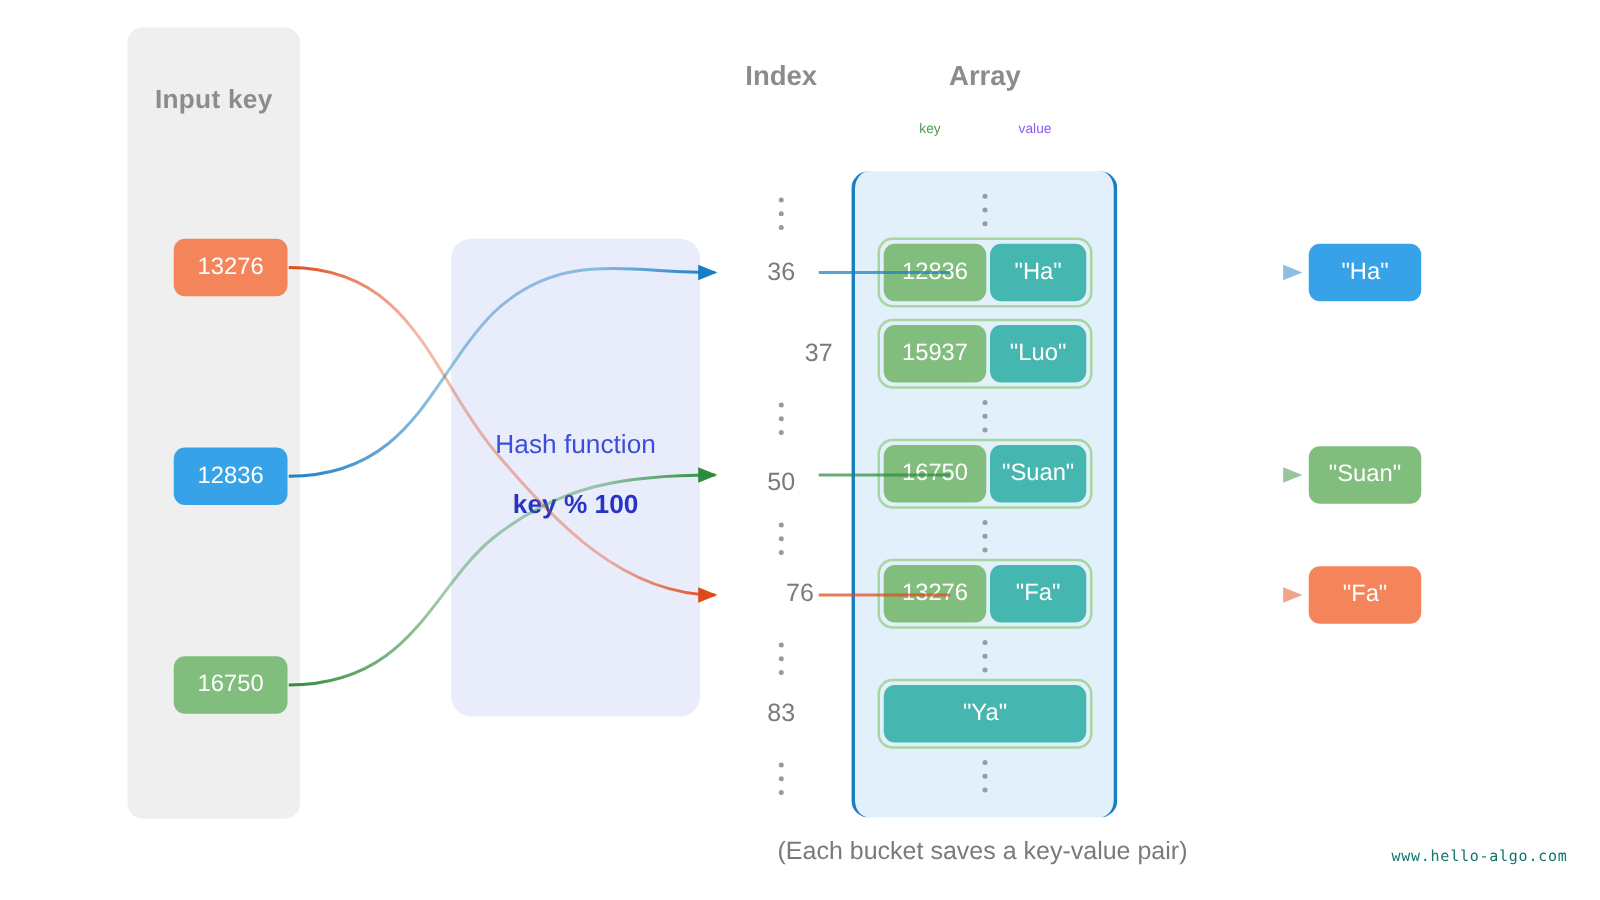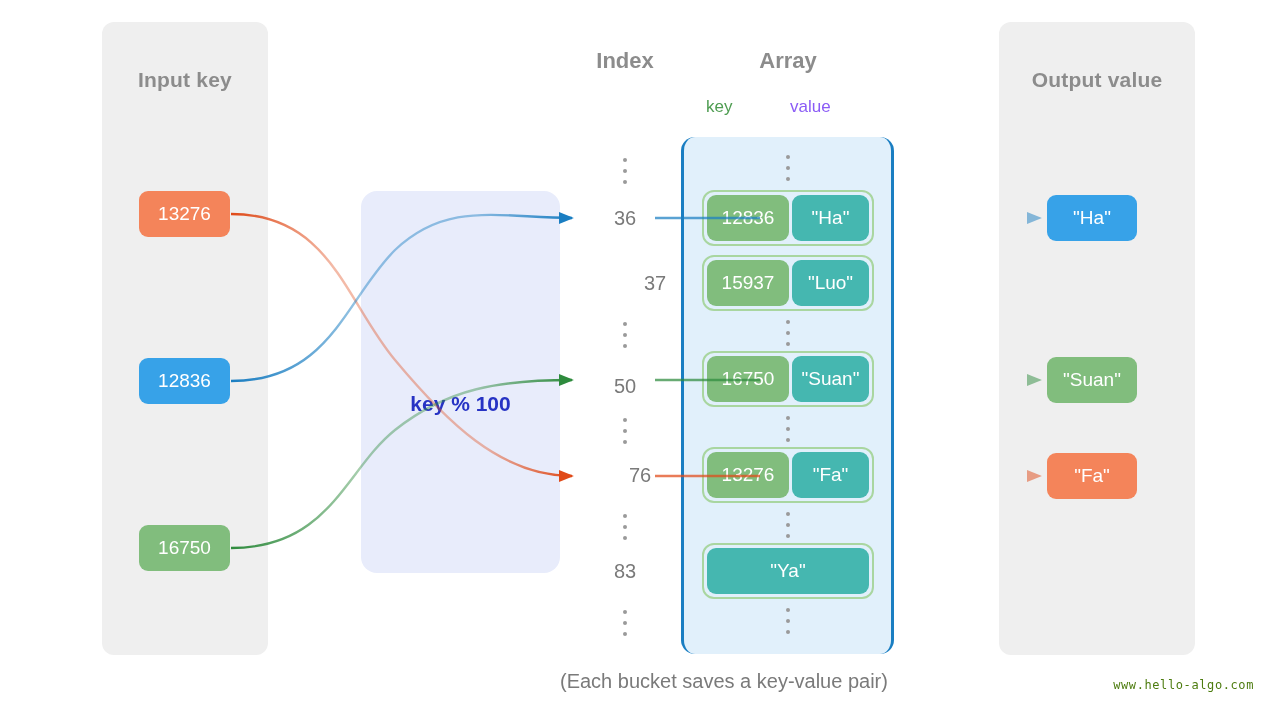--- a/index.html
+++ b/index.html
@@ -15,21 +15,21 @@
     font-family: "Liberation Sans", sans-serif;
     overflow: hidden;
   }
 
   
   .panel {
     position: absolute;
     background: #efefef;
     border-radius: 12px;
   }
-  #panel-input  { left: 102px; top: 22px; width: 166px; height: 633px; }
+  #panel-input  { left: 102px; top: 22px; width: 138px; height: 633px; }
   #panel-output { left: 999px; top: 22px; width: 196px; height: 633px; }
 
   .panel-title {
     position: absolute;
     top: 46px;
     left: 0;
     width: 100%;
     text-align: center;
     font-size: 21px;
     font-weight: bold;
@@ -76,21 +76,22 @@
     font-weight: bold;
     color: #8c8c8c;
     text-align: center;
     white-space: nowrap;
   }
   #head-index { left: 567px; top: 48px; width: 116px; }
   #head-array { left: 700px; top: 48px; width: 176px; }
 
   .sub-head {
     position: absolute;
-    font-size: 17px;
+    font-size: 11px;
+    text-align: center;
     white-space: nowrap;
   }
   #head-key   { left: 706px; top: 97px; width: 76px; color: #4f9d52; }
   #head-value { left: 790px; top: 97px; width: 76px; color: #8b5cf6; }
 
   
   #array-box {
     position: absolute;
     left: 681px;
     top: 137px;
@@ -181,50 +182,48 @@
     height: 720px;
     pointer-events: none;
   }
 
   
   #caption {
     position: absolute;
     left: 560px;
     top: 670px;
     width: 452px;
-    text-align: left;
+    text-align: center;
     font-size: 20px;
     color: #7a7a7a;
     white-space: nowrap;
   }
   #watermark {
     position: absolute;
     right: 26px;
     top: 678px;
     font-family: "DejaVu Sans Mono", monospace;
     font-size: 12px;
-    color: #4d7c0f;
+    color: #0f766e;
     letter-spacing: 0.6px;
     white-space: nowrap;
   }
 </style>
 </head>
 <body>
 
 <div id="stage">
 
   <div class="panel" id="panel-input">
     <div class="panel-title">Input key</div>
   </div>
 
-  <div class="panel" id="panel-output">
-    <div class="panel-title">Output value</div>
-  </div>
 
   <div id="hash-box"></div>
+  <div id="hash-title">Hash function</div>
   <div id="hash-formula">key % 100</div>
 
   <div class="col-head" id="head-index">Index</div>
   <div class="col-head" id="head-array">Array</div>
   <div class="sub-head" id="head-key">key</div>
   <div class="sub-head" id="head-value">value</div>
 
   <div id="array-box"></div>
 
   <div id="layer-indices">

